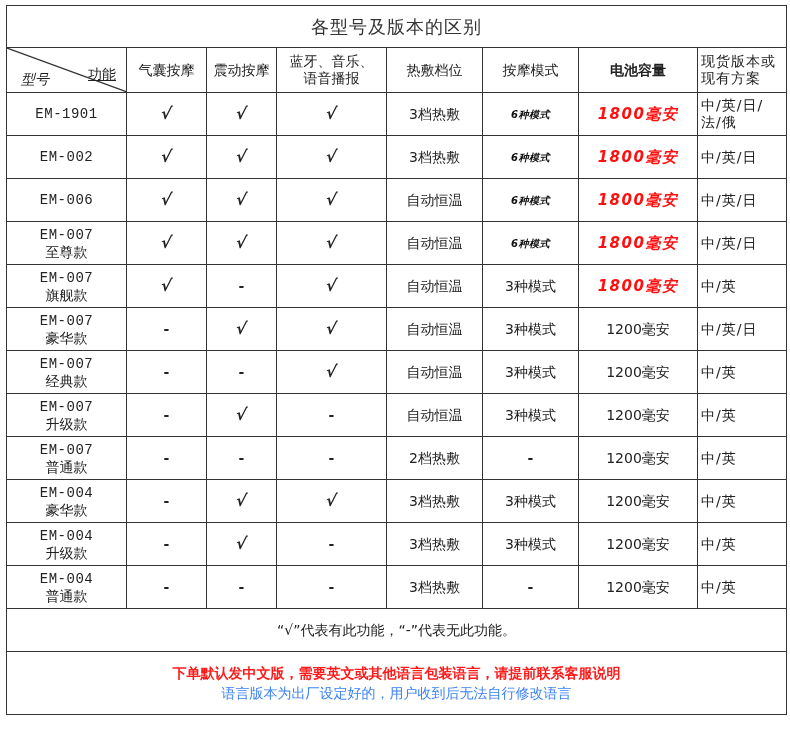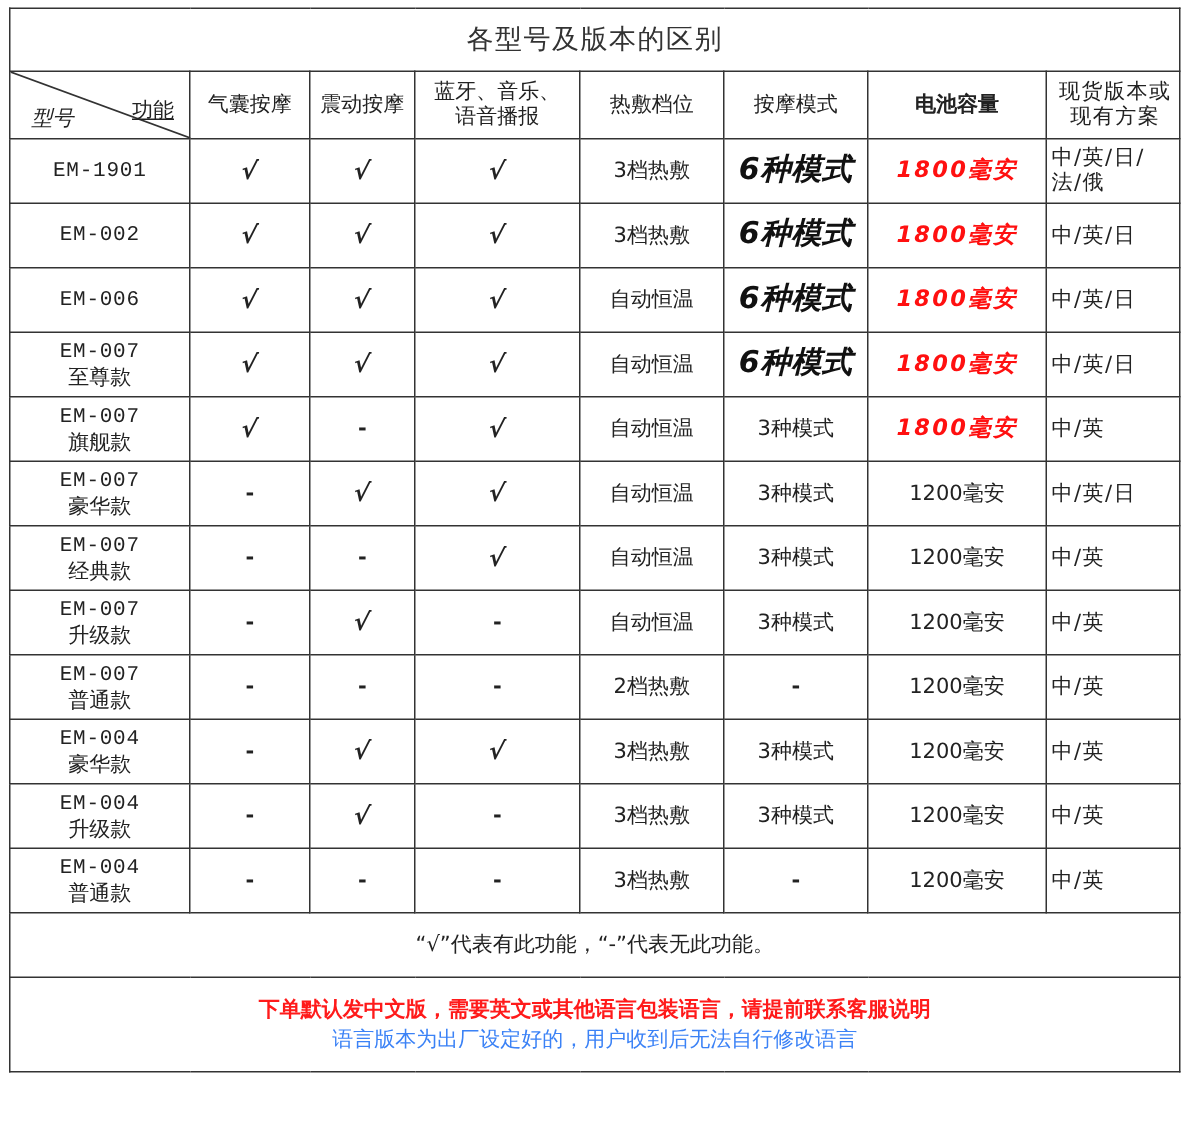--- a/index.html
+++ b/index.html
@@ -14,21 +14,21 @@
   tr.row td { height:42px; }
   td.model { font-family:"DejaVu Serif", serif; font-size:14px; }
   td.model .code { font-family:"Liberation Mono", monospace; font-size:14px; letter-spacing:0.5px; }
   td.lang, td.head-lang { text-align:left; padding-left:3px; font-size:14px; letter-spacing:1px; }
   .diag { position:relative; }
   .diag svg { position:absolute; left:0; top:0; }
   .diag .fn { position:absolute; right:10px; top:18px; font-size:14px;text-decoration:underline; }
   .diag .mdl { position:absolute; left:14px; bottom:4px; font-size:14px;font-style:italic; }
   .check { font-family:"DejaVu Sans", sans-serif; font-size:16px; font-weight:bold; display:inline-block; transform:skewX(-8deg); }
   .dash { font-size:14px; font-weight:bold; }
-  .bold-mode { font-weight:900; font-style:italic; font-size:20px; letter-spacing:0.5px; color:#111; }
+  .bold-mode { font-weight:900; font-style:italic; font-size:10px; letter-spacing:0.5px; color:#111; }
   .red-bat { font-weight:900; font-style:italic; font-size:15px; color:#ff1010; letter-spacing:1.5px; }
   .norm-bat { font-size:14px; color:#222; }
   .bat-head { font-weight:bold; font-size:14px; }
   tr.legend td { height:42px; font-size:14px;text-align:center; }
   tr.footer td { height:62px; }
   .footer-red { color:#ff1a1a; font-weight:bold; font-size:14px; line-height:20px; }
   .footer-black { color:#3b82f6; font-size:14px; line-height:20px; }
 </style>
 </head>
 <body>
@@ -57,21 +57,21 @@
           <span class="fn">功能</span>
           <span class="mdl">型号</span>
         </td>
         <td>气囊按摩</td>
         <td>震动按摩</td>
         <td class="ml" style="white-space:pre-line;">蓝牙、音乐、
 语音播报</td>
         <td>热敷档位</td>
         <td>按摩模式</td>
         <td class="bat-head">电池容量</td>
-        <td class="head-lang" style="white-space:pre-line;text-align:center;">现货版本或
+        <td class="head-lang" style="white-space:pre-line;">现货版本或
 现有方案</td>
       </tr>
     </tbody>
     <tbody id="rows-body">
         <tr class="row">
           <td class="model"><span class="code">EM-1901</span></td>
           <td><span class="check">√</span></td>
           <td><span class="check">√</span></td>
           <td><span class="check">√</span></td>
           <td><span>3档热敷</span></td>

